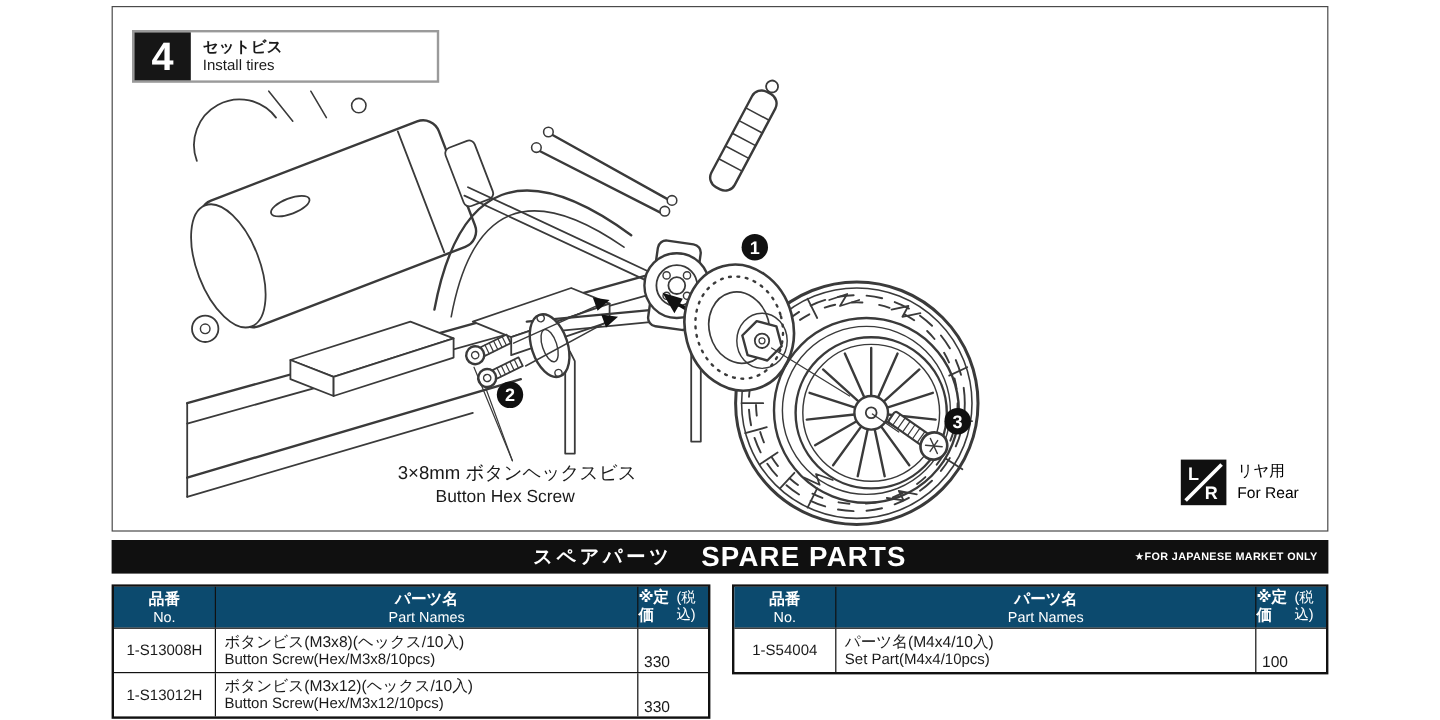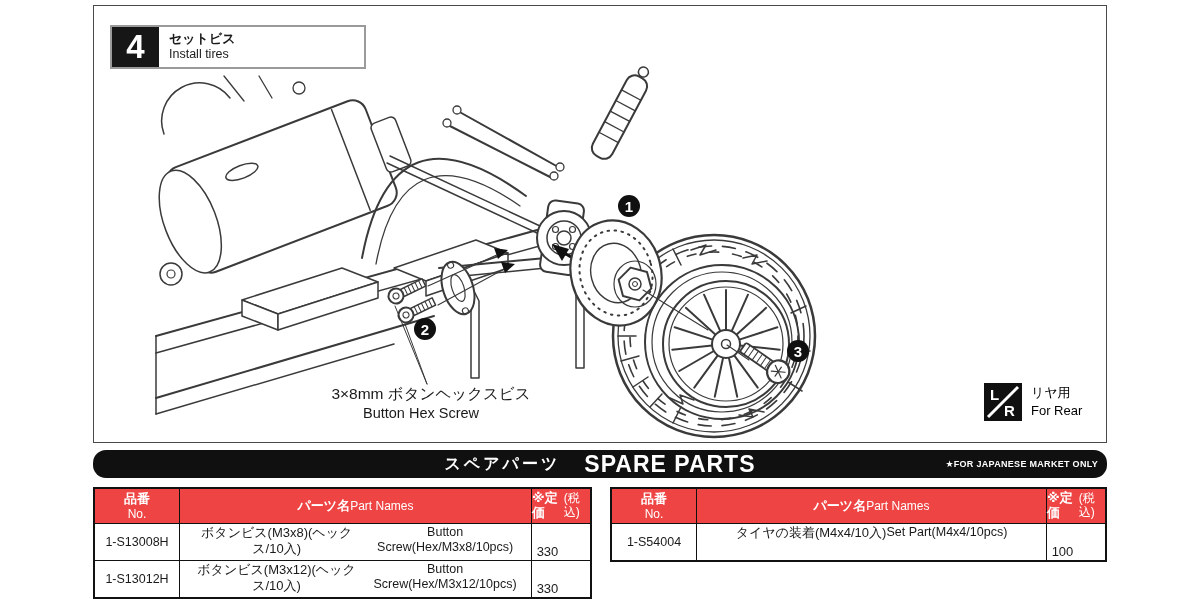--- a/index.html
+++ b/index.html
@@ -22,35 +22,35 @@
   .step-titles { display:flex; flex-direction:column; justify-content:center; padding:2px 10px; line-height:1.25; }
   .step-jp { font-size:13px; font-weight:bold; }
   .step-en { font-size:12.5px; }
 
   
   .lr-row { position:absolute; left:890px; top:377px; display:flex; align-items:center; }
   .lr-badge { width:38px; height:38px; background:#101010; position:relative; flex:0 0 auto; }
   .lr-labels { margin-left:9px; font-size:13px; line-height:1.35; color:#000000; }
 
   
-  .spare-bar { position:absolute; left:93px; top:450px; width:1014px; height:28px; background:#101010; color:#fff; display:flex; align-items:center; justify-content:center;border-radius:13px; }
+  .spare-bar { position:absolute; left:93px; top:450px; width:1014px; height:28px; background:#101010; color:#fff; display:flex; align-items:center; justify-content:center; }
   .bar-jp { font-size:16px; font-weight:bold; letter-spacing:3px; }
   .bar-en { font-size:23px; font-weight:bold; margin-left:24px; letter-spacing:1px; }
   .bar-note { position:absolute; right:9px; top:50%; transform:translateY(-50%); font-size:9px; font-weight:bold; letter-spacing:.3px; }
 
   
   .parts-table { position:absolute; top:487px; border:2px solid #111; background:#fff; }
   #table-left  { left:93px;  width:499px; }
   #table-right { left:610px; width:497px; }
   .pt-row { display:flex; border-top:1px solid #111; }
   .pt-row:first-child { border-top:none; }
-  .pt-head { background:#ef4444; color:#fff; height:34px; }
-  .pt-body { height:37px;text-align:center; }
+  .pt-head { background:#0c4a6e; color:#fff; height:34px; }
+  .pt-body { height:37px; }
   .c-no    { width:85px; border-right:1px solid #111; display:flex; flex-direction:column; align-items:center; justify-content:center; line-height:1.2; }
-  .c-name  { flex:1; border-right:1px solid #111; display:flex; flex-direction:row; justify-content:center; padding:1px 7px; line-height:1.2; }
+  .c-name  { flex:1; border-right:1px solid #111; display:flex; flex-direction:column; justify-content:center; padding:1px 7px; line-height:1.2; }
   .c-price { width:58px; display:flex; justify-content:center; align-items:center; line-height:1.15; }
   .pt-head .c-no, .pt-head .c-price { font-size:12.5px; }
   .pt-head .jp { font-size:13px; font-weight:bold; }
   .pt-head .en { font-size:12px; }
   .pt-body .c-no { font-size:12.5px; }
   .pt-body .jp { font-size:13px; }
   .pt-body .en { font-size:12.5px; }
   .pt-body .c-price { align-items:flex-end; padding-right:27px; font-size:13px; }
 </style>
 </head>
@@ -355,20 +355,20 @@
         <div class="en">Part Names</div>
       </div>
       <div class="c-price">
         <div class="jp">※定価</div>
         <div class="en">(税込)</div>
       </div>
     </div>
     <div class="pt-row pt-body">
       <div class="c-no">1-S54004</div>
       <div class="c-name">
-        <div class="jp">タイヤの装着(M4x4/10入)</div>
+        <div class="jp">パーツ名(M4x4/10入)</div>
         <div class="en">Set Part(M4x4/10pcs)</div>
       </div>
       <div class="c-price">100</div>
     </div>
   </div>
 
 </div>
 
 </body></html>

